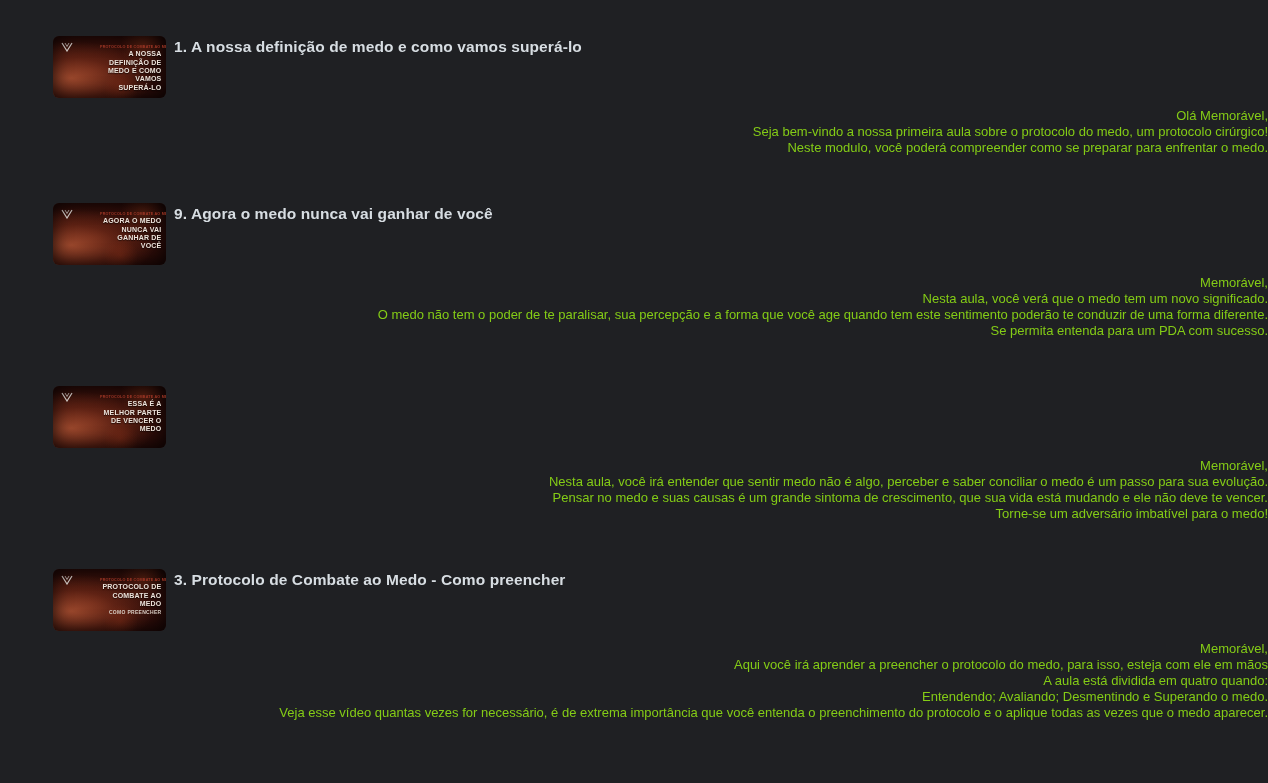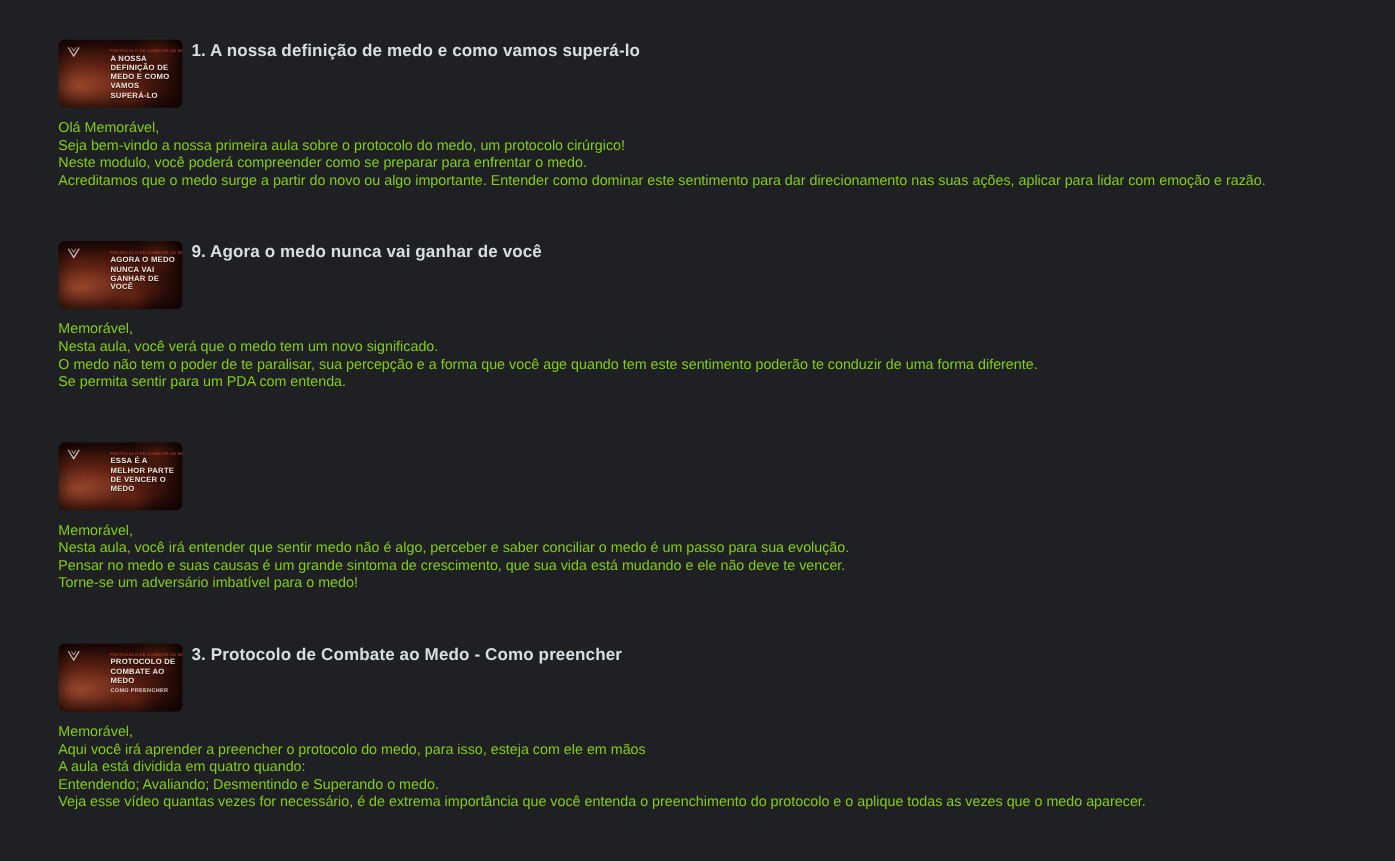--- a/index.html
+++ b/index.html
@@ -4,20 +4,21 @@
 <style>
   * { margin: 0; padding: 0; box-sizing: border-box; }
   html, body {
     width: 1268px; height: 783px;
     background: #1f2023;
     overflow: hidden;
     font-family: "Liberation Sans", sans-serif;
   }
   .page {
     padding: 36px 0 0 53px;
+    text-align: right;
   }
   .lesson {
     margin-bottom: 47px;
   }
   .lesson-header {
     display: flex;
     align-items: flex-start;
     gap: 8px;
   }
   .thumb {
@@ -108,21 +109,20 @@
           <div class="thumb-kicker">PROTOCOLO DE COMBATE AO MEDO</div>
           <div class="thumb-title">A NOSSA DEFINIÇÃO DE MEDO E COMO VAMOS SUPERÁ-LO</div>
         </div>
       </div>
       <h2 class="lesson-title">1. A nossa definição de medo e como vamos superá-lo</h2>
     </div>
     <div class="lesson-desc">
       <div class="desc-line">Olá Memorável,</div>
       <div class="desc-line">Seja bem-vindo a nossa primeira aula sobre o protocolo do medo, um protocolo cirúrgico!</div>
       <div class="desc-line">Neste modulo, você poderá compreender como se preparar para enfrentar o medo.</div>
-      <div class="desc-line">Acreditamos que o medo surge a partir do novo ou algo importante. Entender como dominar este sentimento para dar direcionamento nas suas ações, aplicar para lidar com emoção e razão.</div>
     </div>
   </div>
 
   <div class="lesson">
     <div class="lesson-header">
       <div class="thumb">
         <svg class="thumb-logo" viewBox="0 0 24 20">
           <path d="M2 2 L12 18 L22 2" fill="none" stroke="#e8e4e0" stroke-width="2.4"></path>
           <path d="M8 2 L12 9 L16 2" fill="none" stroke="#e8e4e0" stroke-width="1.6"></path>
         </svg>
@@ -130,21 +130,21 @@
           <div class="thumb-kicker">PROTOCOLO DE COMBATE AO MEDO</div>
           <div class="thumb-title">AGORA O MEDO NUNCA VAI GANHAR DE VOCÊ</div>
         </div>
       </div>
       <h2 class="lesson-title">9. Agora o medo nunca vai ganhar de você</h2>
     </div>
     <div class="lesson-desc">
       <div class="desc-line">Memorável,</div>
       <div class="desc-line">Nesta aula, você verá que o medo tem um novo significado.</div>
       <div class="desc-line">O medo não tem o poder de te paralisar, sua percepção e a forma que você age quando tem este sentimento poderão te conduzir de uma forma diferente.</div>
-      <div class="desc-line">Se permita sentir para um PDA com entenda.</div>
+      <div class="desc-line">Se permita entenda para um PDA com sucesso.</div>
     </div>
   </div>
 
   <div class="lesson">
     <div class="lesson-header">
       <div class="thumb">
         <svg class="thumb-logo" viewBox="0 0 24 20">
           <path d="M2 2 L12 18 L22 2" fill="none" stroke="#e8e4e0" stroke-width="2.4"></path>
           <path d="M8 2 L12 9 L16 2" fill="none" stroke="#e8e4e0" stroke-width="1.6"></path>
         </svg>

